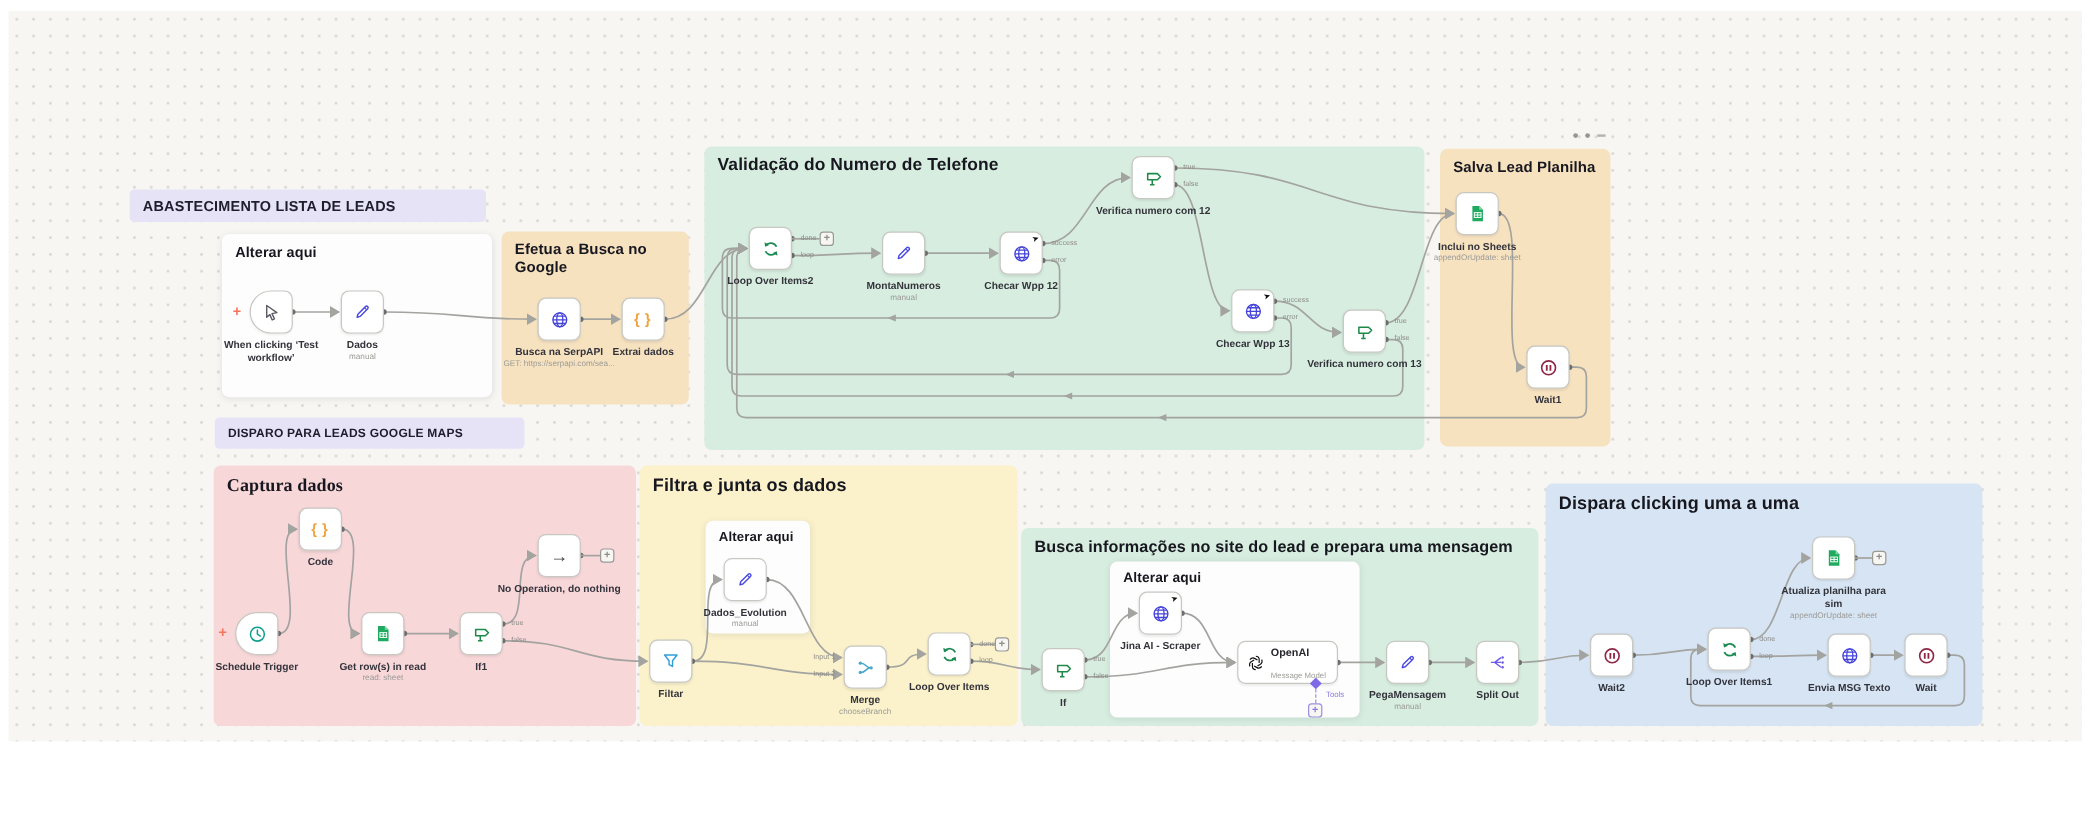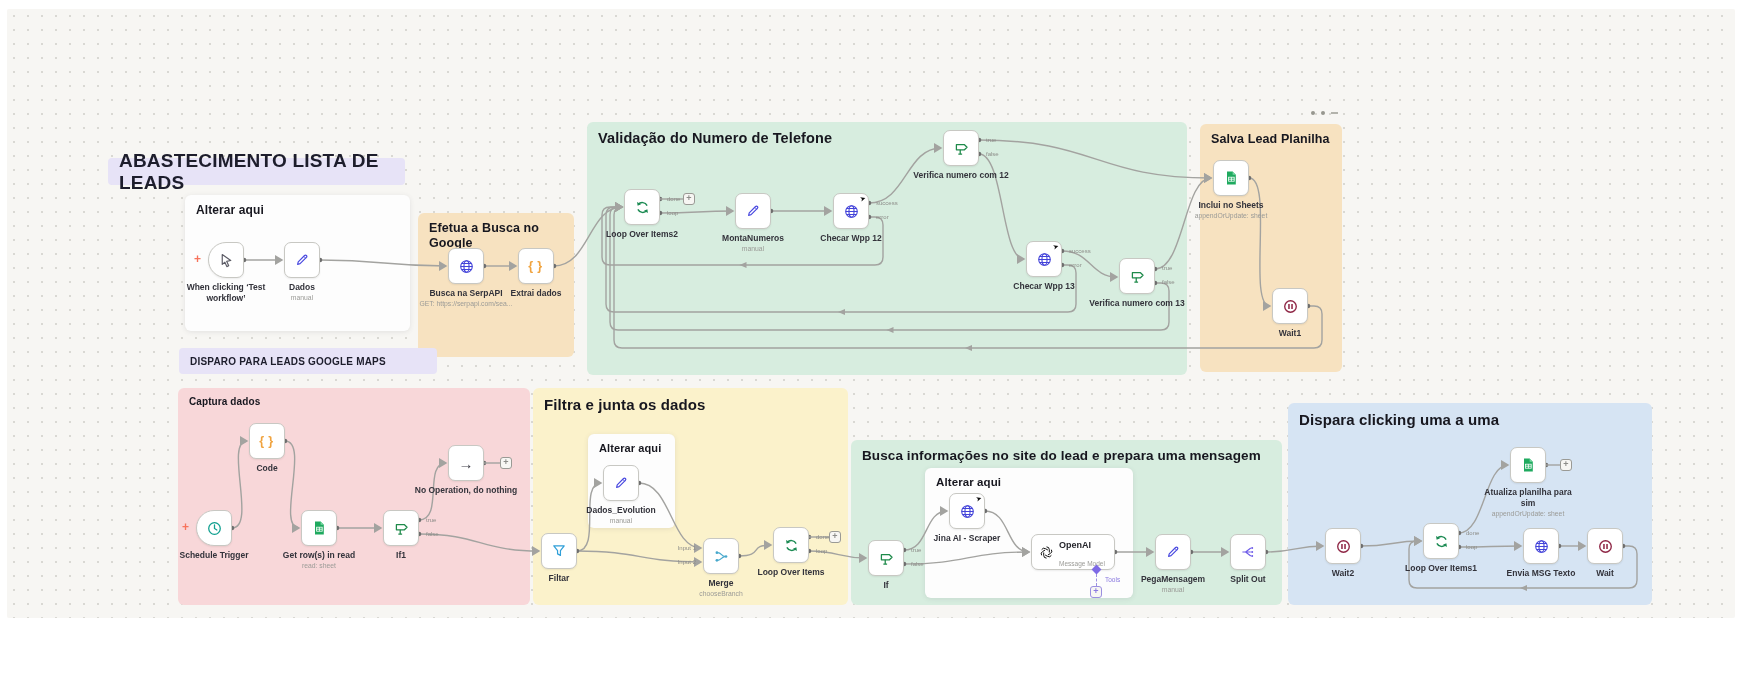--- a/index.html
+++ b/index.html
@@ -39,28 +39,28 @@
 </style>
 </head>
 <body>
 
 <div id="page">
   <div id="canvas-bg"></div>
   <div class="layer" id="stickies">
       <div class="sticky" style="left: 587px; top: 122px; width: 600px; height: 253px; background: rgb(215, 237, 223);">
         <div class="stitle" style="font-size: 14.5px;">Validação do Numero de Telefone</div>
       </div>
-      <div class="sticky" style="left: 418px; top: 193px; width: 156px; height: 144px; background: rgb(247, 226, 192); margin-top: 20px;">
+      <div class="sticky" style="left: 418px; top: 193px; width: 156px; height: 144px; background: rgb(247, 226, 192);">
         <div class="stitle" style="font-size: 12.5px;">Efetua a Busca no Google</div>
       </div>
       <div class="sticky" style="left: 1200px; top: 124px; width: 142px; height: 248px; background: rgb(247, 226, 192);">
         <div class="stitle" style="font-size: 12.5px;">Salva Lead Planilha</div>
       </div>
       <div class="sticky" style="left: 178px; top: 388px; width: 352px; height: 217px; background: rgb(248, 215, 217);">
-        <div class="stitle" style="font-size: 10px;">Captura dados</div>
+        <div class="stitle" style="font-size: 15px; font-family: Liberation Serif, serif;">Captura dados</div>
       </div>
       <div class="sticky" style="left: 533px; top: 388px; width: 315px; height: 217px; background: rgb(251, 242, 203);">
         <div class="stitle" style="font-size: 15px;">Filtra e junta os dados</div>
       </div>
       <div class="sticky" style="left: 851px; top: 440px; width: 431px; height: 165px; background: rgb(215, 237, 223);">
         <div class="stitle" style="font-size: 13.5px;">Busca informações no site do lead e prepara uma mensagem</div>
       </div>
       <div class="sticky" style="left: 1288px; top: 403px; width: 364px; height: 202px; background: rgb(214, 228, 243);">
         <div class="stitle" style="font-size: 15px;">Dispara clicking uma a uma</div>
       </div>
@@ -68,21 +68,21 @@
         <div class="stitle" style="font-size: 12px;">Alterar aqui</div>
       </div>
       <div class="sticky white" style="left: 588px; top: 434px; width: 87px; height: 94px; background: rgb(253, 253, 253);">
         <div class="stitle" style="font-size: 11px;">Alterar aqui</div>
       </div>
       <div class="sticky white" style="left: 925px; top: 468px; width: 208px; height: 130px; background: rgb(253, 253, 253);">
         <div class="stitle" style="font-size: 11.5px;">Alterar aqui</div>
       </div>
     </div>
   <div class="layer" id="labels">
-      <div class="seclabel" style="left: 108px; top: 158px; width: 297px; height: 27px; font-size: 19px;">ABASTECIMENTO LISTA DE LEADS</div>
+      <div class="seclabel" style="left: 108px; top: 158px; width: 297px; height: 27px; font-size: 12px;">ABASTECIMENTO LISTA DE LEADS</div>
       <div class="seclabel" style="left: 179px; top: 348px; width: 258px; height: 26px; font-size: 10px;">DISPARO PARA LEADS GOOGLE MAPS</div>
     </div>
   <svg class="layer" id="wires" width="1740" height="688">
       <defs>
         <marker id="arr" markerWidth="7" markerHeight="7" refX="5" refY="3.5" orient="auto">
           <path d="M0,0 L6,3.5 L0,7 Z" fill="#a3a3a0"></path>
         </marker>
       </defs>
       <path stroke="#a3a3a0" stroke-width="1.4" fill="none" marker-end="url(#arr)" d="M244,260 C269,260 259,260 282,260"></path>
       <path stroke="#a3a3a0" stroke-width="1.4" fill="none" marker-end="url(#arr)" d="M320,260 C384,260 384,266 446,266"></path>

